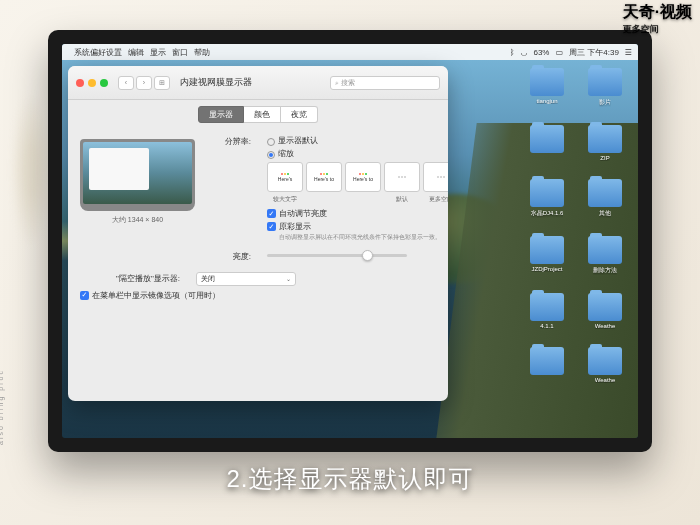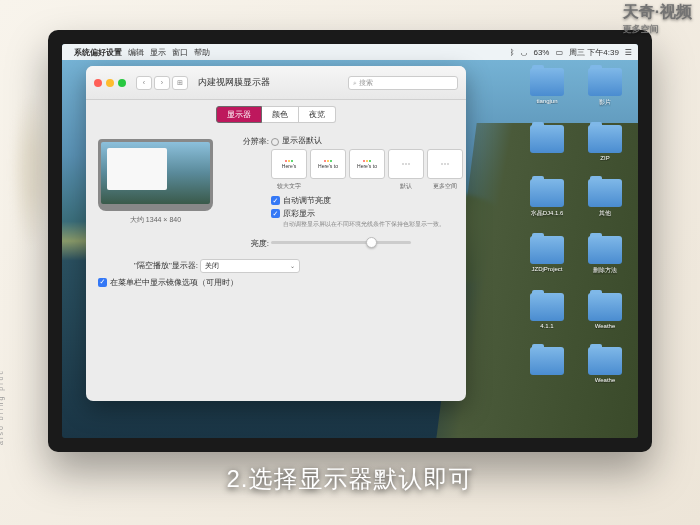--- a/index.html
+++ b/index.html
@@ -5,43 +5,43 @@
 *{margin:0;padding:0;box-sizing:border-box;font-family:-apple-system,"PingFang SC","Helvetica Neue",sans-serif}
 body{width:700px;height:525px;background:#f5f0e8;overflow:hidden;position:relative}
 .photo-bg{position:absolute;inset:0;background:linear-gradient(135deg,#f8f4ec 0%,#ede5d8 100%)}
 .monitor-frame{position:absolute;left:48px;top:30px;width:604px;height:422px;background:#1a1a1a;border-radius:10px;padding:14px;box-shadow:0 20px 40px rgba(0,0,0,.35)}
 .screen{width:100%;height:100%;border-radius:3px;background:linear-gradient(180deg,#7ab8da 0%,#5a92b5 28%,#3b6f7c 45%,#8a9b6a 50%,#2a5060 55%,#1a3545 100%);position:relative;overflow:hidden}
 .island{position:absolute;left:58%;top:38%;width:120px;height:90px;background:radial-gradient(ellipse at 40% 30%,#6a7a4a 0%,#3a5a3a 60%,transparent 100%);border-radius:50%;filter:blur(2px)}
 .cliff{position:absolute;right:0;top:20%;bottom:0;width:35%;background:linear-gradient(100deg,transparent 0%,#4a5a3a 30%,#3a4a2a 100%);clip-path:polygon(20% 0,100% 0,100% 100%,0 100%)}
 .menubar{position:absolute;top:0;left:0;right:0;height:16px;background:rgba(248,248,248,.92);display:flex;align-items:center;font-size:8px;color:#333;padding:0 6px;gap:6px}
 .menubar .right{margin-left:auto;display:flex;gap:6px;align-items:center}
 .apple{font-size:9px}
-.prefs-window{position:absolute;left:24px;top:22px;width:380px;height:335px;background:#ececec;border-radius:7px;box-shadow:0 8px 24px rgba(0,0,0,.35);overflow:hidden;font-size:8px;color:#333}
+.prefs-window{position:absolute;left:6px;top:22px;width:380px;height:335px;background:#ececec;border-radius:7px;box-shadow:0 8px 24px rgba(0,0,0,.35);overflow:hidden;font-size:8px;color:#333}
 .titlebar{height:34px;background:linear-gradient(#f6f6f6,#e8e8e8);border-bottom:1px solid #cfcfcf;display:flex;align-items:center;padding:0 8px;gap:6px}
 .traffic{display:flex;gap:4px}
 .traffic span{width:8px;height:8px;border-radius:50%}
 .tl-r{background:#ff5f57}.tl-y{background:#febc2e}.tl-g{background:#28c840}
 .nav-btns{display:flex;gap:2px;margin-left:4px}
 .nav-btns span{width:16px;height:14px;background:#fff;border:1px solid #ccc;border-radius:3px;display:flex;align-items:center;justify-content:center;font-size:7px;color:#888}
 .win-title{font-weight:500;margin-left:4px;font-size:9px}
 .search{margin-left:auto;width:110px;height:14px;background:#fff;border:1px solid #ccc;border-radius:3px;display:flex;align-items:center;padding:0 4px;font-size:7px;color:#999}
 .tabs{display:flex;justify-content:center;padding:6px 0;gap:0}
 .tab{padding:2px 10px;background:#fff;border:1px solid #ccc;font-size:8px;cursor:pointer}
 .tab:first-child{border-radius:3px 0 0 3px}
 .tab:last-child{border-radius:0 3px 3px 0;border-left:none}
 .tab.m{border-left:none}
-.tab.active{background:#be185d;color:#fff;border-color:#6a6a6a}
+.tab.active{background:#737373;color:#fff;border-color:#6a6a6a}
 .content{padding:6px 12px;display:flex;gap:12px}
 .preview{width:130px;text-align:center}
 .macbook{width:115px;height:72px;background:#888;border-radius:4px 4px 8px 8px;margin:4px auto;position:relative;padding:3px 3px 8px}
 .macbook-screen{width:100%;height:62px;background:linear-gradient(180deg,#8cc0dc 0%,#5a8a9a 50%,#3a5a4a 100%);border-radius:2px;position:relative}
 .macbook-win{position:absolute;left:6px;top:6px;width:60px;height:42px;background:#f8f8f8;border-radius:2px}
 .preview-label{font-size:7px;color:#666;margin-top:3px}
 .settings{flex:1}
-.row{display:flex;align-items:flex-start;margin-bottom:4px;gap:2px}
+.row{display:flex;align-items:flex-start;margin-bottom:4px;gap:16px}
 .row-label{width:44px;text-align:right;font-size:8px;padding-top:1px}
 .row-val{flex:1;font-size:8px}
 .radio{display:flex;align-items:flex-end;gap:3px;margin-bottom:2px}
 .radio-dot{width:8px;height:8px;border:1px solid #999;border-radius:50%;display:inline-flex;align-items:center;justify-content:center}
 .radio-dot.on::after{content:"";width:4px;height:4px;background:#3478f6;border-radius:50%}
 .res-options{display:flex;gap:3px;margin:3px 0}
 .res-opt{width:36px;height:30px;background:#fff;border:1px solid #ccc;border-radius:3px;font-size:5px;display:flex;flex-direction:column;align-items:center;justify-content:center;padding:1px;cursor:pointer}
 .res-opt .dots{display:flex;gap:1px;margin-bottom:1px}
 .res-opt .dots i{width:2px;height:2px;border-radius:50%;background:#ccc}
 .res-opt .dots i.r{background:#ff5f57}.res-opt .dots i.y{background:#febc2e}.res-opt .dots i.g{background:#28c840}
@@ -54,21 +54,21 @@
 .hint{font-size:6px;color:#888;margin-left:12px;line-height:1.3;margin-bottom:4px}
 .select{width:100px;height:14px;background:#fff;border:1px solid #ccc;border-radius:3px;display:flex;align-items:center;padding:0 4px;font-size:7px;justify-content:space-between}
 .select .chev{color:#666;font-size:6px}
 .bottom-rows{padding:0 12px}
 .bottom-rows .row-label{width:100px}
 .desktop-icons{position:absolute;right:8px;top:24px;display:grid;grid-template-columns:repeat(2,50px);gap:18px 8px}
 .di{display:flex;flex-direction:column;align-items:center;gap:2px}
 .di-icon{width:34px;height:28px;background:linear-gradient(#7fb8e8,#4a8cd0);border-radius:3px;position:relative}
 .di-icon.folder::before{content:"";position:absolute;top:-3px;left:2px;width:12px;height:4px;background:#7fb8e8;border-radius:2px 2px 0 0}
 .di-label{font-size:6px;color:#fff;text-shadow:0 1px 2px rgba(0,0,0,.7);text-align:center;max-width:50px;overflow:hidden;white-space:nowrap}
-.watermark{position:absolute;top:2px;right:8px;color:#737373;font-size:16px;font-weight:600;text-shadow:0 1px 3px rgba(0,0,0,.5)}
+.watermark{position:absolute;top:2px;right:8px;color:#000000;font-size:16px;font-weight:600;text-shadow:0 1px 3px rgba(0,0,0,.5)}
 .watermark small{font-size:9px;display:block;opacity:.9}
 .caption{position:absolute;bottom:30px;left:0;right:0;text-align:center;color:#fff;font-size:24px;text-shadow:0 2px 6px rgba(0,0,0,.8);font-weight:400;letter-spacing:1px}
 .plant{position:absolute;left:0;top:70px;width:65px;height:220px;opacity:.35}
 .plant::before{content:"";position:absolute;left:10px;top:20px;width:42px;height:160px;background:radial-gradient(ellipse,#d4c8a8 20%,transparent 70%);filter:blur(3px)}
 .side-text{position:absolute;left:4px;bottom:80px;transform:rotate(-90deg);transform-origin:left bottom;font-size:7px;color:#999;letter-spacing:2px}
 </style>
 </head>
 <body>
 
 <div class="photo-bg">
@@ -76,21 +76,21 @@
   <div class="side-text">also bring    proc</div>
 </div>
 
 <div class="monitor-frame">
   <div class="screen">
     <div class="island"></div>
     <div class="cliff"></div>
 
     <div class="menubar">
       <span class="apple"></span>
-      <span style="font-weight:700">系统偏好设置</span>
+      <span style="font-weight:400">系统偏好设置</span>
       <span>编辑</span>
       <span>显示</span>
       <span>窗口</span>
       <span>帮助</span>
       <div class="right">
         <span>ᛒ</span>
         <span>◡</span>
         <span>63%</span>
         <span>▭</span>
         <span>周三 下午4:39</span>
@@ -185,20 +185,24 @@
         </div>
 
         <div class="settings">
           <div class="row">
             <div class="row-label">分辨率:</div>
             <div class="row-val">
               <div class="radio">
                   <span class="radio-dot"></span>
                   <span>显示器默认</span>
                 </div>
+              <div class="radio">
+                  <span class="radio-dot on"></span>
+                  <span>缩放</span>
+                </div>
               <div class="res-options">
                 <div class="res-opt">
                     <div class="dots">
                       <i class="r"></i>
                       <i class="y"></i>
                       <i class="g"></i>
                     </div>
                     <span>Here's</span>
                   </div>
                 <div class="res-opt">

